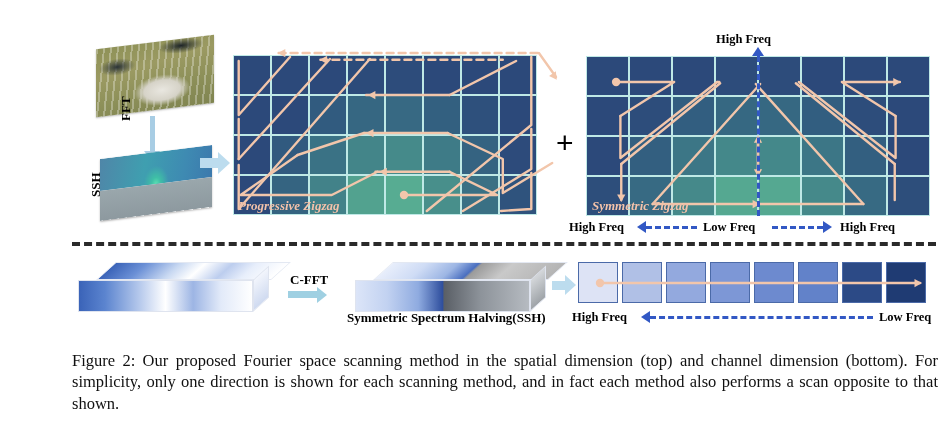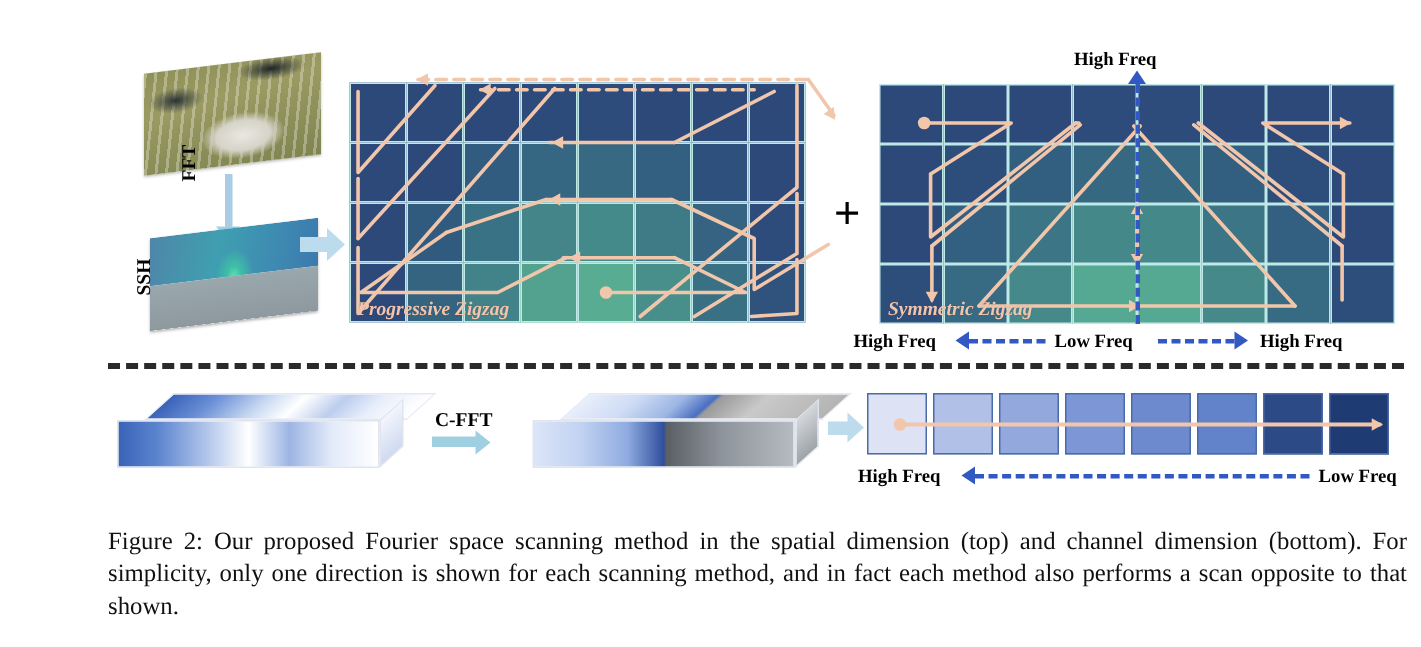--- a/index.html
+++ b/index.html
@@ -276,20 +276,21 @@
 
   <div class="slab" id="slab-ssh" style="left:355px;top:262px;">
     <div class="top" style="left:18px;top:0;width:175px;
          background:linear-gradient(90deg,#e8eefb 0%,#cfdcf5 20%,#9db6e4 38%,#4a6fc0 50%,#9b9b9b 52%,#c9c9c9 70%,#b4b4b4 100%);"></div>
     <div class="front" style="left:0;top:18px;width:175px;height:32px;
          background:linear-gradient(90deg,#dce5f8 0%,#c2d2f1 18%,#8fabe0 36%,#2f4f9e 50%,#5a5f66 51%,#8d939a 72%,#b6bbc1 100%);"></div>
     <div class="side" style="left:175px;top:18px;height:32px;
          background:linear-gradient(180deg,#d4d7da 0%,#9ea3a8 100%);"></div>
   </div>
 
+  <div class="abs" id="ssh-caption">Symmetric Spectrum Halving(SSH)</div>
 
   <div class="block-arrow" style="left:552px;top:275px;">
     <div class="shaft" style="top:6px;height:9px;width:14px;background:#bcdcee;"></div>
     <div class="head" style="left:13px;top:0;border-top:10px solid transparent;border-bottom:10px solid transparent;border-left:11px solid #bcdcee;"></div>
   </div>
 
   <div id="channel-blocks">
       <div class="chblk" style="background: rgb(221, 227, 245);"></div>
       <div class="chblk" style="background: rgb(176, 192, 230);"></div>
       <div class="chblk" style="background: rgb(147, 169, 222);"></div>

